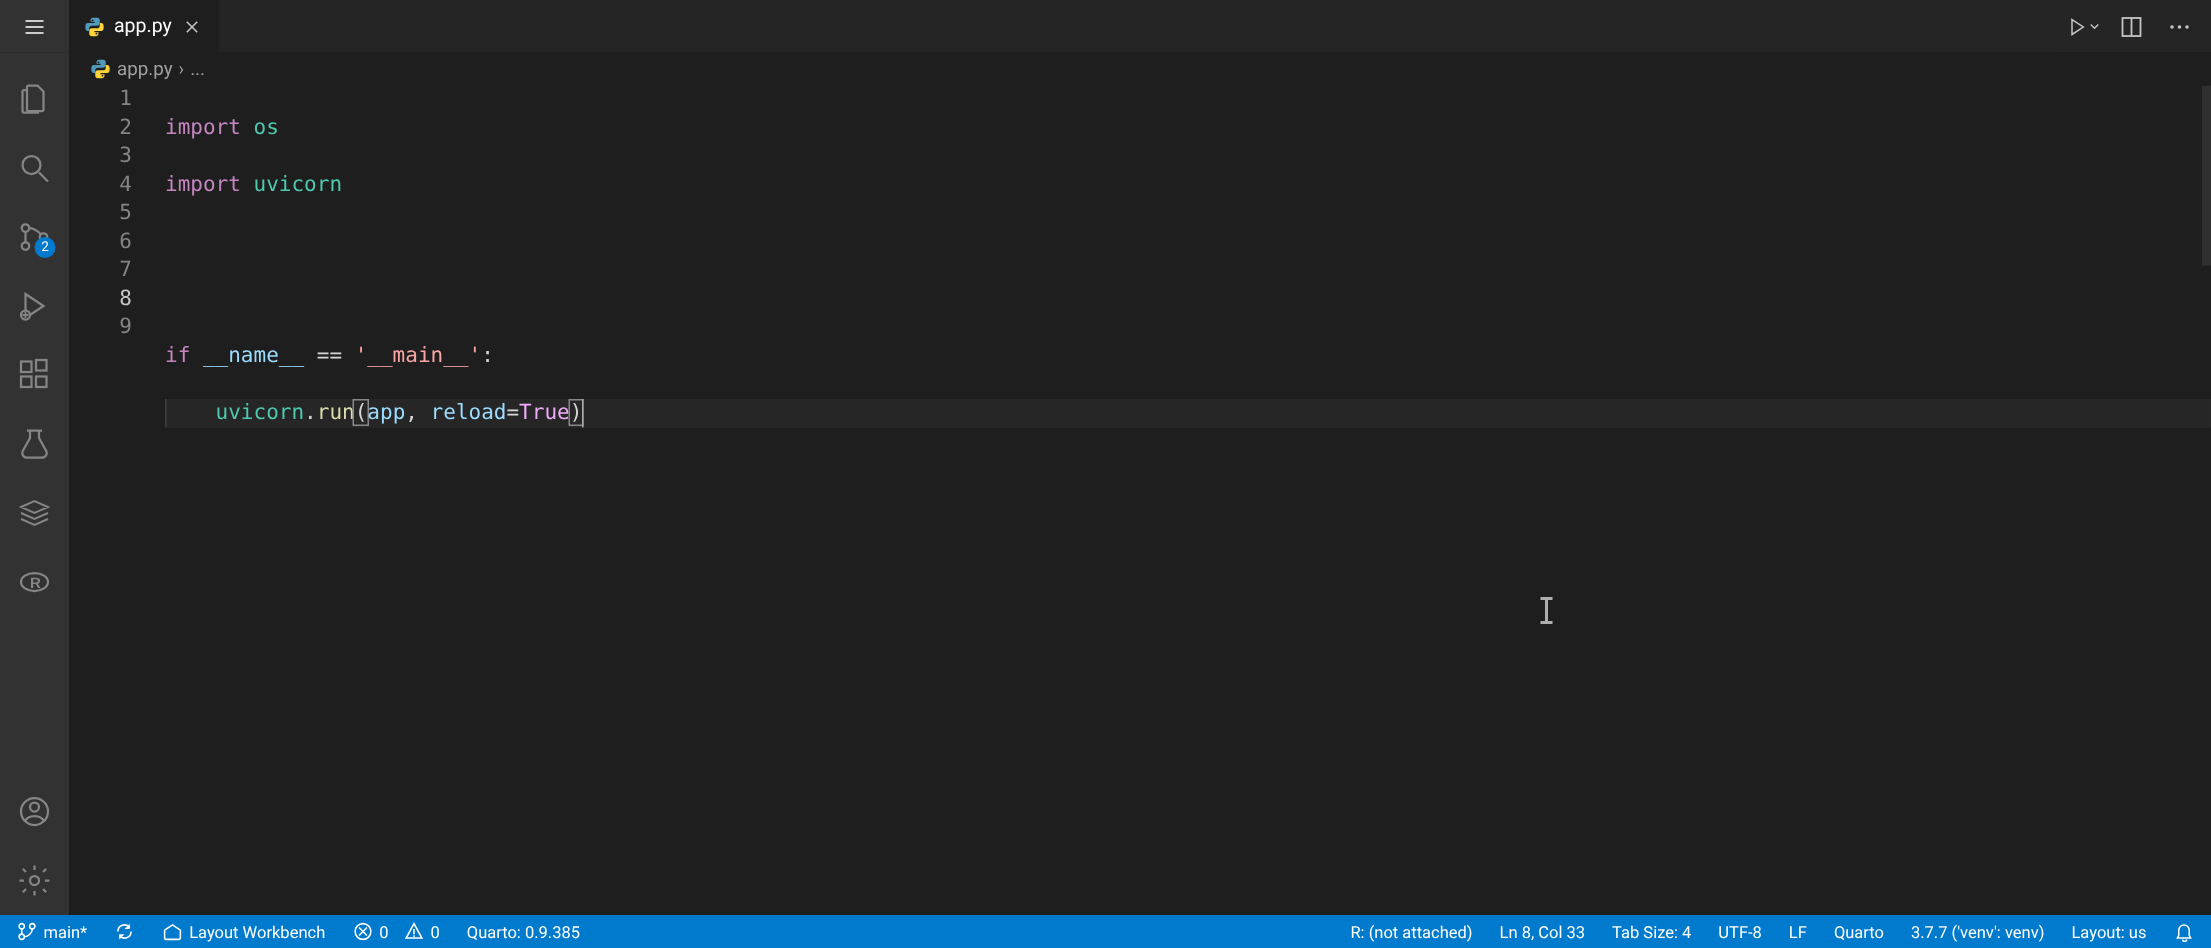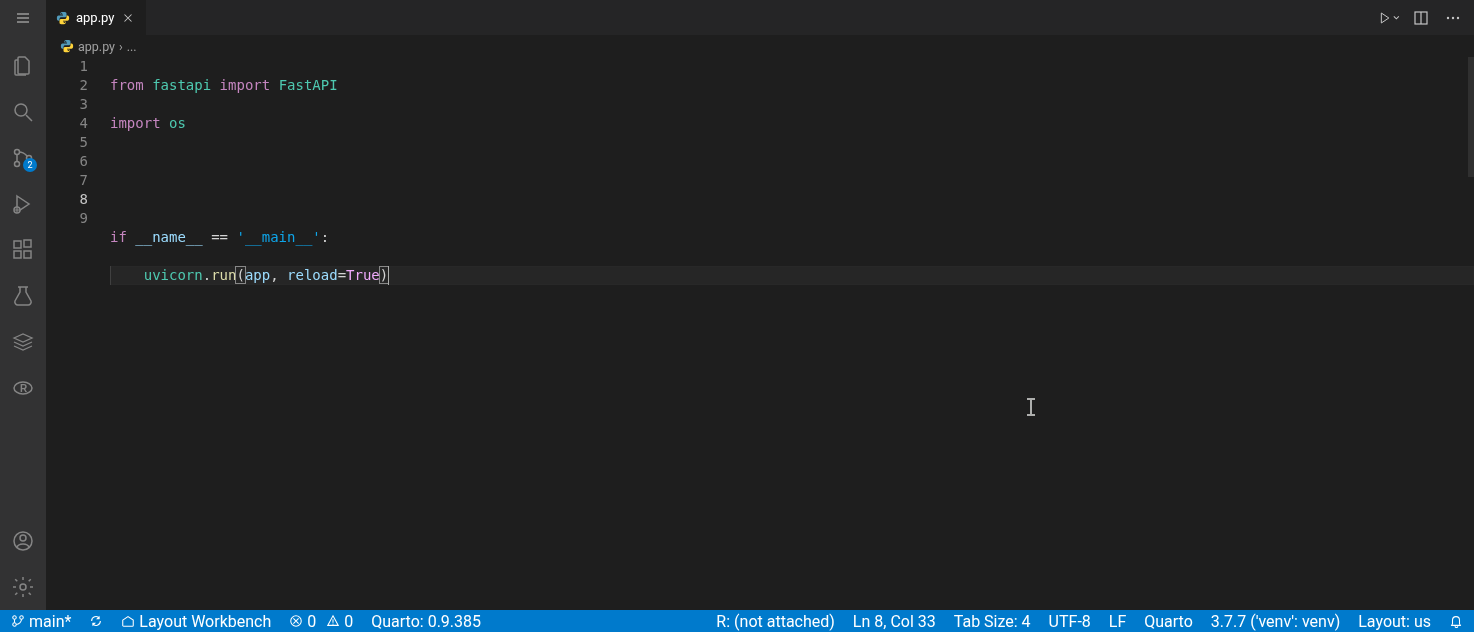--- a/index.html
+++ b/index.html
@@ -134,21 +134,21 @@
     white-space:pre;
     color:#d4d4d4;
     position:relative;
   }
   .code-line{height:19px; position:relative;}
   .code-line.current{background:rgba(255,255,255,0.04); box-shadow: inset 0 0 0 1px #282828;}
   .tk-kw{color:#c586c0;}
   .tk-mod{color:#4ec9b0;}
   .tk-fn{color:#dcdcaa;}
   .tk-var{color:#9cdcfe;}
-  .tk-str{color:#0ea5e9;}
+  .tk-str{color:#fca5a5;}
   .tk-const{color:#f0abfc;}
   .tk-pun{color:#d4d4d4;}
   .tk-paren-hl{border:1px solid #888; margin:-1px;}
   .indent-guide{
     position:absolute;
     left:0; top:0; bottom:0;
     border-left:1px solid #404040;
   }
   .text-cursor{
     position:absolute;
@@ -172,21 +172,21 @@
   }
   .caret-pointer::before{top:0;}
   .caret-pointer::after{bottom:0;}
   
   .statusbar{
     height:22px;
     background:#007acc;
     color:#ffffff;
     display:flex;
     align-items:center;
-    font-size:16px;
+    font-size:11px;
     padding:0 8px;
     gap:12px;
   }
   .statusbar .sb-item{display:flex;align-items:center;gap:4px;height:100%;padding:0 3px;}
   .sb-spacer{flex:1;}
   svg{display:block;}
   .py-icon{color:#519aba; font-weight:bold;}
 </style>
 </head>
 <body>
@@ -327,22 +327,22 @@
         <div class="ln">2</div>
         <div class="ln">3</div>
         <div class="ln">4</div>
         <div class="ln">5</div>
         <div class="ln">6</div>
         <div class="ln">7</div>
         <div class="ln current">8</div>
         <div class="ln">9</div>
       </div>
       <div class="code">
-<div class="code-line"><span class="tk-kw">from</span> <span class="tk-mod">fastapi</span> <span class="tk-kw">import</span> <span class="tk-mod">FastAPI</span></div>
 <div class="code-line"><span class="tk-kw">import</span> <span class="tk-mod">os</span></div>
+<div class="code-line"><span class="tk-kw">import</span> <span class="tk-mod">uvicorn</span></div>
 <div class="code-line"></div>
 <div class="code-line"></div>
 <div class="code-line"><span class="tk-kw">if</span> <span class="tk-var">__name__</span><span class="tk-pun"> == </span><span class="tk-str">'__main__'</span><span class="tk-pun">:</span></div>
 <div class="code-line current"><span class="indent-guide"></span>    <span class="tk-mod">uvicorn</span><span class="tk-pun">.</span><span class="tk-fn">run</span><span class="tk-pun tk-paren-hl">(</span><span class="tk-var">app</span><span class="tk-pun">, </span><span class="tk-var">reload</span><span class="tk-pun">=</span><span class="tk-const">True</span><span class="tk-pun tk-paren-hl">)</span><span class="text-cursor"></span></div>
 <div class="code-line"></div>
         <div class="caret-pointer" style="left:920px; top:341px;"></div>
       </div>
       <div class="minimap-slider"></div>
     </div>
   </div>

